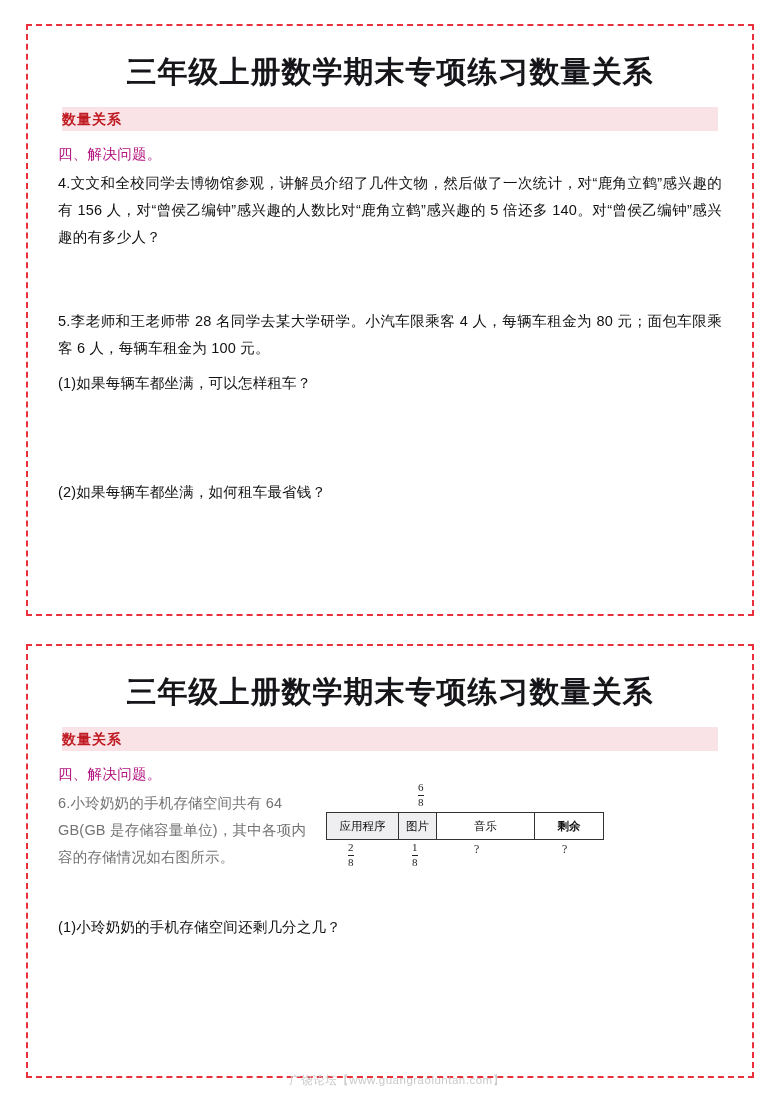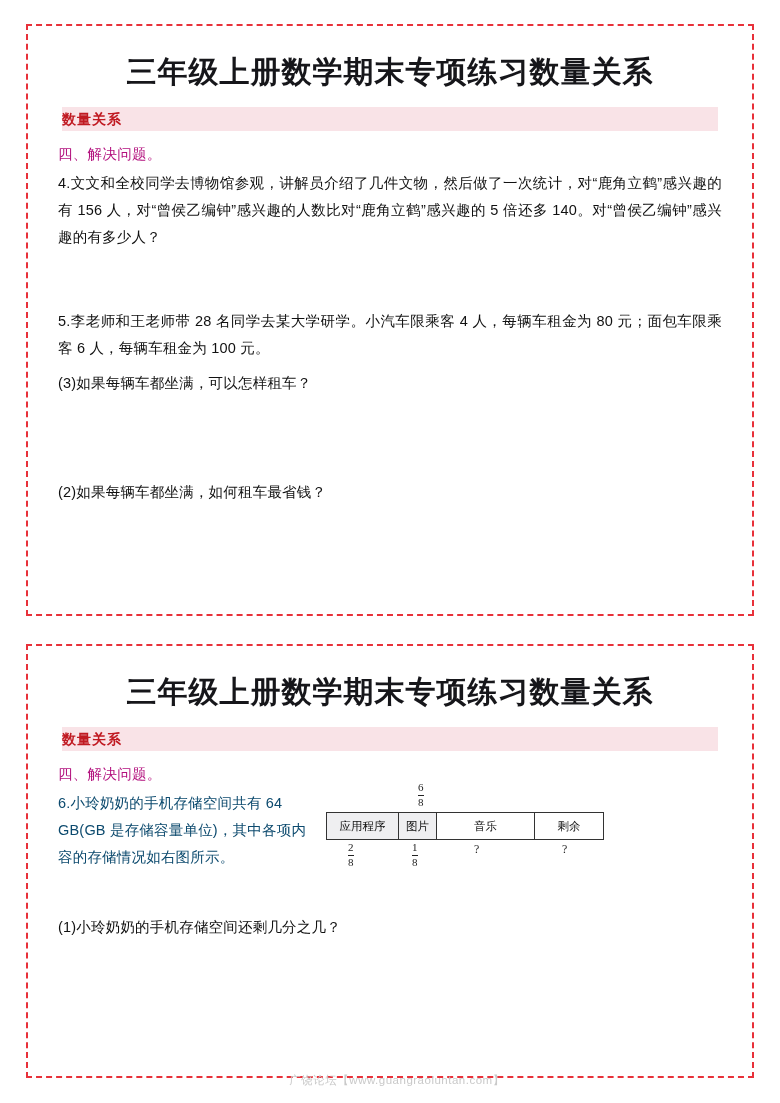--- a/index.html
+++ b/index.html
@@ -84,21 +84,21 @@
   .two-col {
     display: flex;
     align-items: flex-start;
     margin: 6px 30px 0 30px;
     gap: 10px;
   }
   .two-col .txt {
     flex: 0 0 258px;
     font-size: 14.5px;
     line-height: 1.85;
-    color: #0c4a6e;
+    color: #737373;
     letter-spacing: 0.2px;
   }
   .figure {
     flex: 1 1 auto;
     position: relative;
     padding-top: 10px;
   }
   .frac {
     display: inline-block;
     text-align: center;
@@ -145,21 +145,21 @@
     color: #111;
     background: #efeff1;
     white-space: nowrap;
   }
   .seg:last-child {
     border-right: none;
   }
   .seg-apps { flex: 0 0 72px; }
   .seg-pics { flex: 0 0 38px; }
   .seg-music { flex: 0 0 98px; background: #ffffff; }
-  .seg-left { flex: 1 1 auto; background: #ffffff; }
+  .seg-left { flex: 1 1 auto; background: #ffffff; font-weight: bold; }
   .labels {
     position: absolute;
     top: 52px;
     left: 0;
     width: 278px;
     height: 30px;
   }
   .lbl {
     position: absolute;
     text-align: center;
@@ -187,21 +187,21 @@
 
   <div class="card card-1">
     <div class="title">三年级上册数学期末专项练习数量关系</div>
     <div class="banner">数量关系</div>
     <div class="section-head">四、解决问题。</div>
 
     <div class="qblock">4.文文和全校同学去博物馆参观，讲解员介绍了几件文物，然后做了一次统计，对“鹿角立鹤”感兴趣的有 156 人，对“曾侯乙编钟”感兴趣的人数比对“鹿角立鹤”感兴趣的 5 倍还多 140。对“曾侯乙编钟”感兴趣的有多少人？</div>
     <div class="gap-lg"></div>
 
     <div class="qblock">5.李老师和王老师带 28 名同学去某大学研学。小汽车限乘客 4 人，每辆车租金为 80 元；面包车限乘客 6 人，每辆车租金为 100 元。</div>
-    <div class="qblock sub">(3)如果每辆车都坐满，可以怎样租车？</div>
+    <div class="qblock sub">(1)如果每辆车都坐满，可以怎样租车？</div>
     <div class="gap-xl"></div>
 
     <div class="qblock sub">(2)如果每辆车都坐满，如何租车最省钱？</div>
   </div>
 
   <div class="card card-2">
     <div class="title">三年级上册数学期末专项练习数量关系</div>
     <div class="banner">数量关系</div>
     <div class="section-head">四、解决问题。</div>
 

